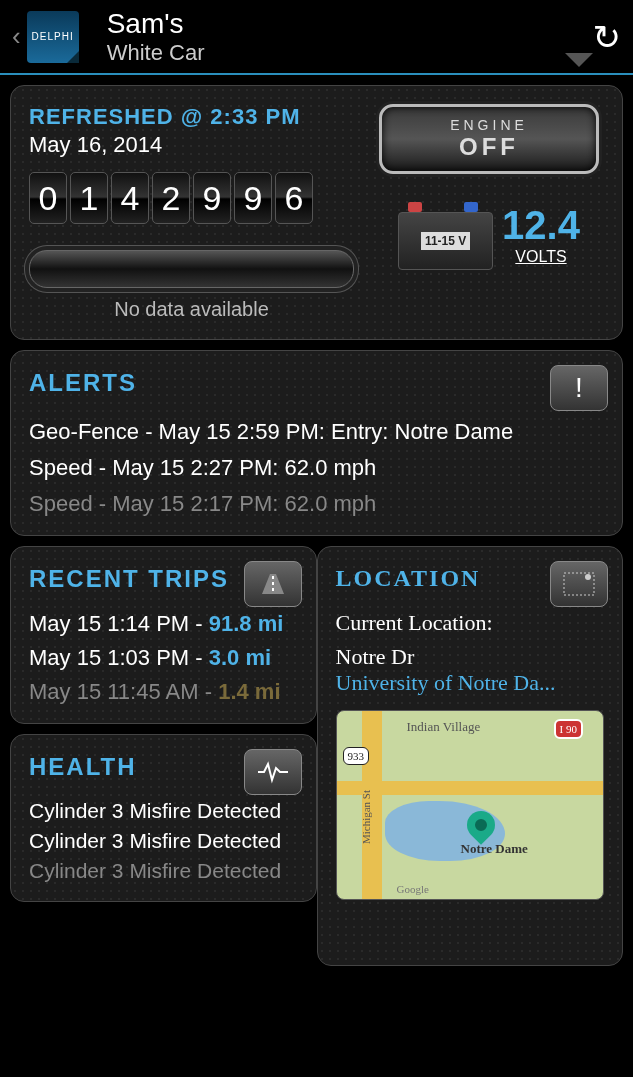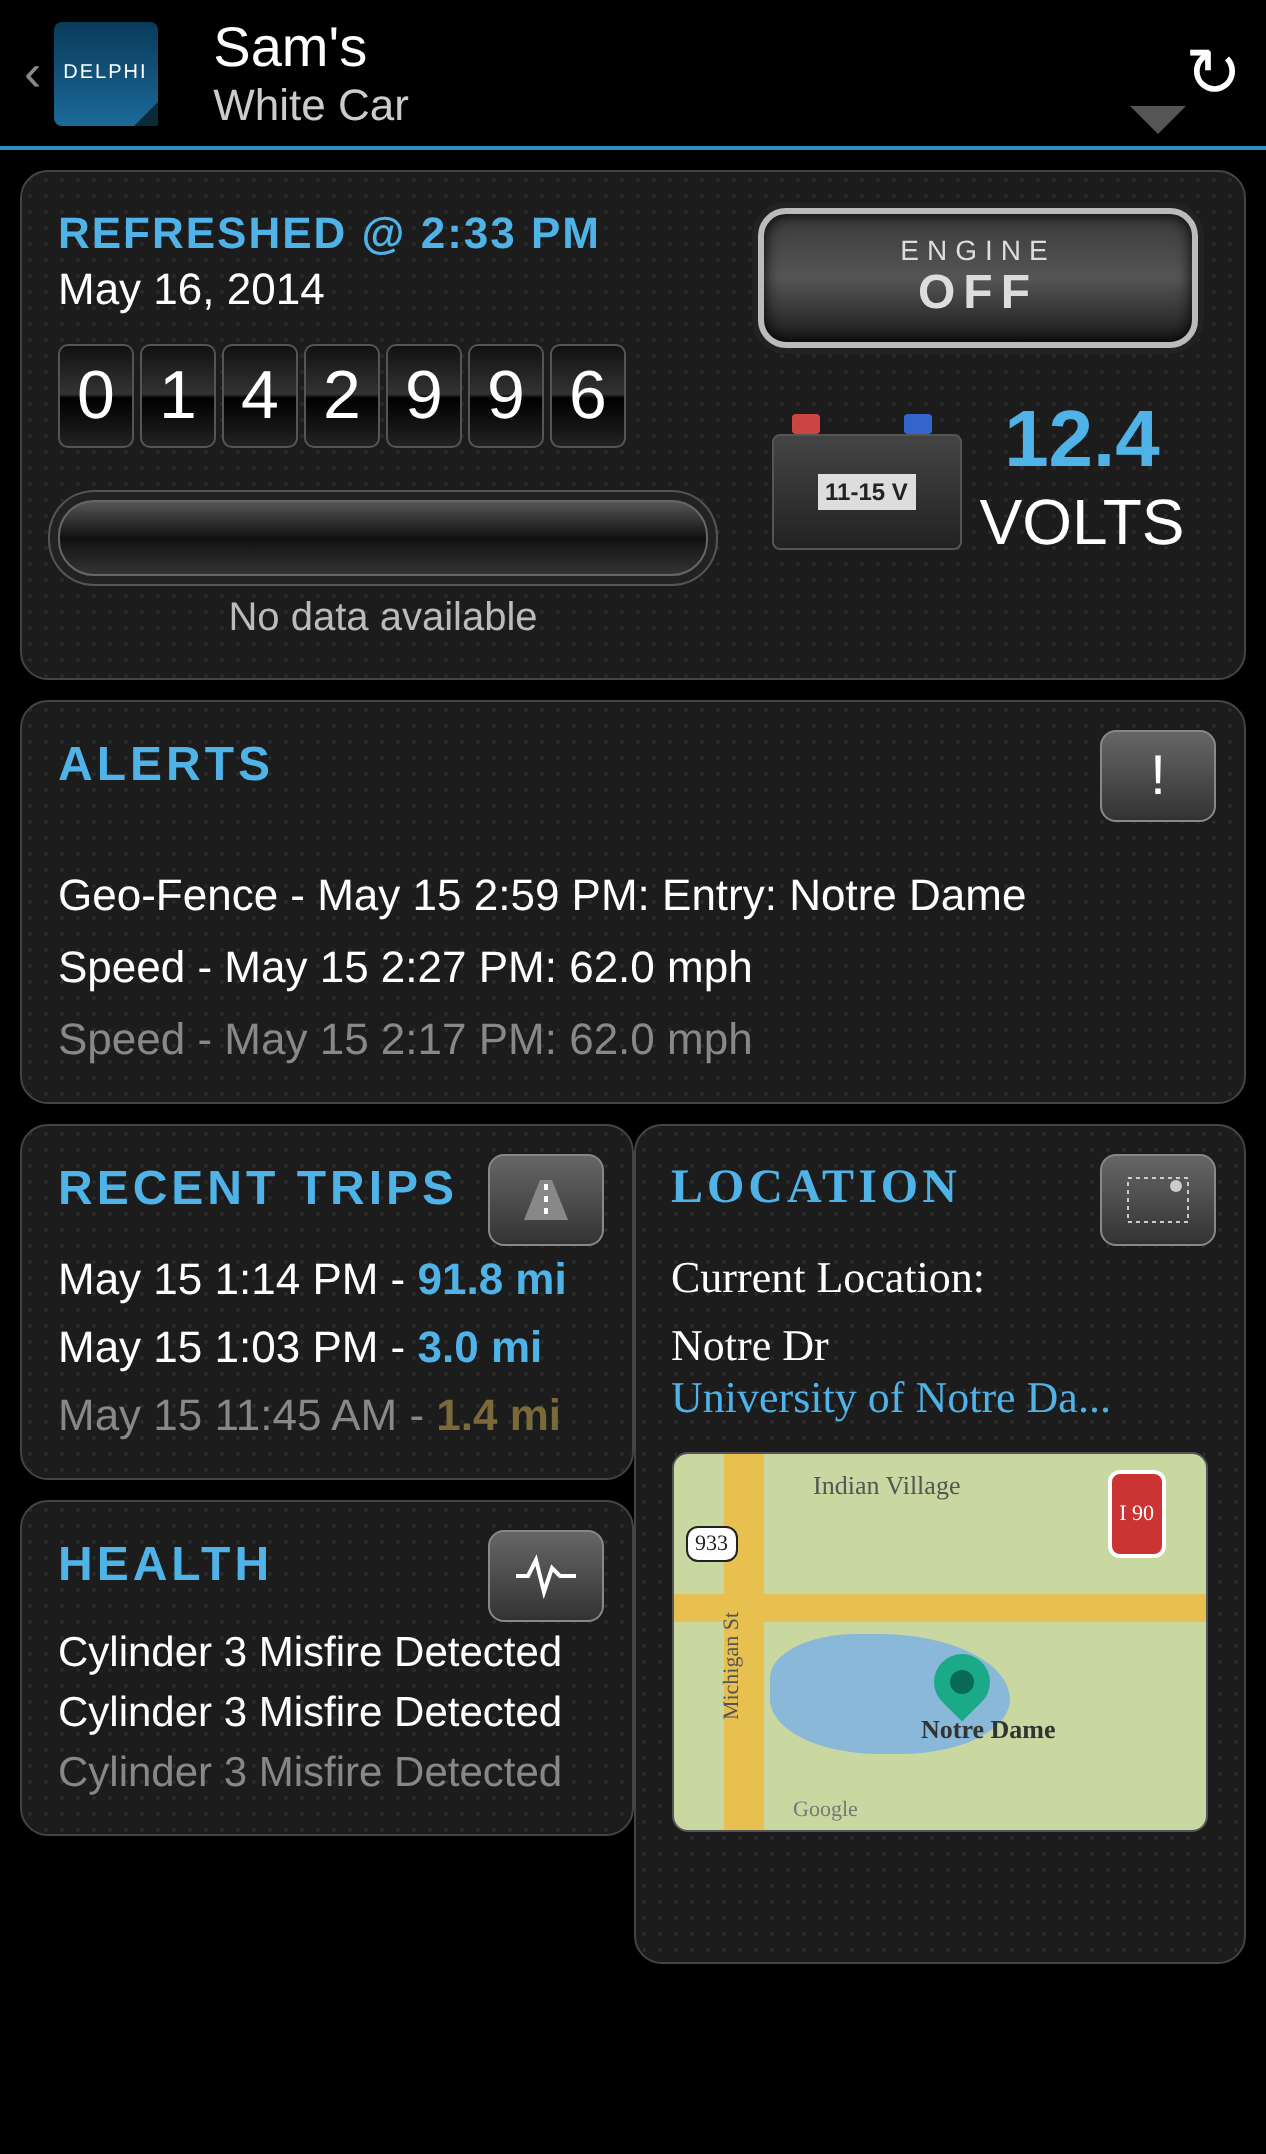--- a/index.html
+++ b/index.html
@@ -96,52 +96,52 @@
 .battery{
   width:90px;height:72px;position:relative;
 }
 .battery-body{width:95px;height:58px;background:linear-gradient(180deg,#444 0%,#222 100%);border:1px solid #555;border-radius:4px;position:absolute;bottom:0;display:flex;align-items:center;justify-content:center;}
 .battery-label{background:#ddd;color:#222;font-size:12px;padding:2px 4px;font-weight:bold;}
 .battery-term{width:14px;height:10px;position:absolute;top:4px;border-radius:2px;}
 .bt1{left:10px;background:#c44;}
 .bt2{right:10px;background:#36c;}
 .volts{text-align:center;}
 .volts .v1{color:#4fb3e8;font-size:40px;font-weight:bold;}
-.volts .v2{color:#fff;font-size:32px;}
+.volts .v2{color:#fff;font-size:16px;text-decoration:underline;}
 .section-title{color:#4fb3e8;font-size:24px;letter-spacing:2px;font-weight:bold;}
 .icon-btn{
   position:absolute;top:14px;right:14px;
   width:58px;height:46px;
   background:linear-gradient(180deg,#666 0%,#333 100%);
   border:1px solid #888;border-radius:8px;
   display:flex;align-items:center;justify-content:center;
   font-size:28px;color:#fff;
 }
-.alert-list{margin-top:38px;display:flex;flex-direction:column;gap:10px;font-size:22px;}
+.alert-list{margin-top:22px;display:flex;flex-direction:column;gap:10px;font-size:22px;}
 .alert-list .dim{color:#888;}
 .row2{display:flex;}
 .col{flex:1;display:flex;flex-direction:column;gap:10px;}
 .trips-list{margin-top:18px;display:flex;flex-direction:column;gap:8px;font-size:22px;}
 .trip-dist{color:#4fb3e8;font-weight:bold;}
 .trip-dim{color:#888;}
 .trip-dim .trip-dist{color:#7a6a3a;}
 .health-list{margin-top:18px;display:flex;flex-direction:column;gap:6px;font-size:21px;}
 .health-list .dim{color:#888;}
 .loc-body{margin-top:18px;font-size:22px;}
 .loc-link{color:#4fb3e8;white-space:nowrap;overflow:hidden;text-overflow:ellipsis;}
 .map{
   margin-top:14px;height:190px;border-radius:8px;
   background:#c8d8a0;
   position:relative;overflow:hidden;
   border:1px solid #555;
 }
 .map .road-v{position:absolute;left:25px;top:0;bottom:0;width:20px;background:#e8c050;}
 .map .road-h{position:absolute;top:70px;left:0;right:0;height:14px;background:#e8c050;}
 .map .water{position:absolute;left:48px;top:90px;width:120px;height:60px;background:#8ab8d8;border-radius:40% 60% 50% 50%;}
-.map .shield{position:absolute;top:8px;right:20px;background:#c33;color:#fff;font-size:11px;padding:14px 4px;border:2px solid #fff;border-radius:6px;}
+.map .shield{position:absolute;top:8px;right:20px;background:#c33;color:#fff;font-size:11px;padding:2px 4px;border:2px solid #fff;border-radius:6px;}
 .map .shield2{position:absolute;top:36px;left:6px;background:#fff;color:#222;font-size:11px;padding:2px 4px;border:1px solid #222;border-radius:6px;}
 .map .pin{position:absolute;left:130px;top:100px;width:28px;height:28px;background:#1aaa88;border-radius:50% 50% 50% 0;transform:rotate(-45deg);}
 .map .pin::after{content:'';position:absolute;left:8px;top:8px;width:12px;height:12px;background:#0a6a55;border-radius:50%;}
 .map .lbl{position:absolute;font-size:13px;color:#555;}
 .map .lbl1{top:8px;left:70px;}
 .map .lbl2{top:130px;left:124px;font-weight:bold;color:#333;}
 .map .lbl3{bottom:4px;left:60px;font-size:11px;color:#777;}
 .map .lbl4{top:100px;left:2px;transform:rotate(-90deg);font-size:11px;}
 .card.loc{height:420px;font-family:Liberation Serif, serif;}
 </style>

